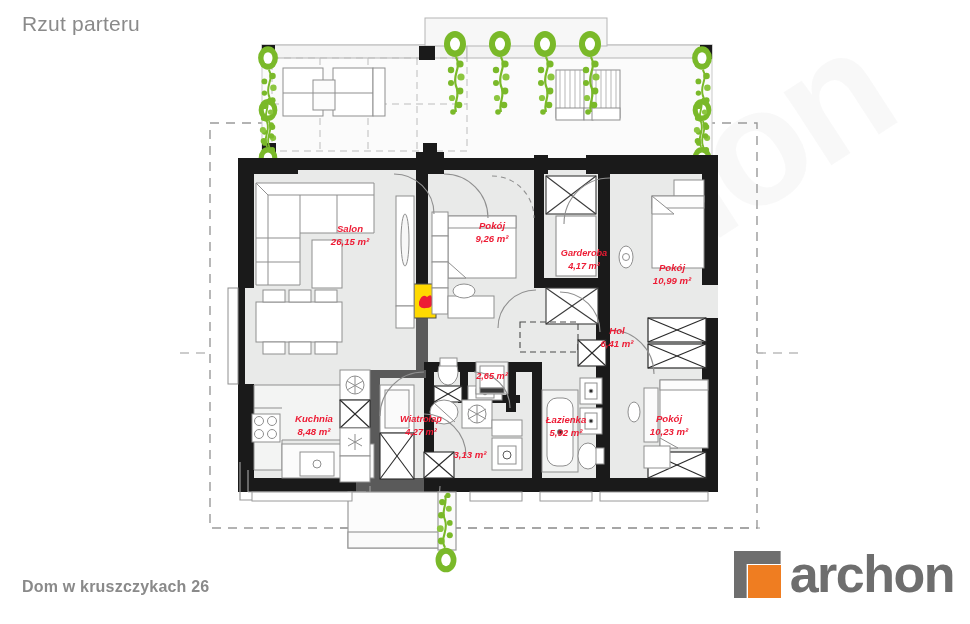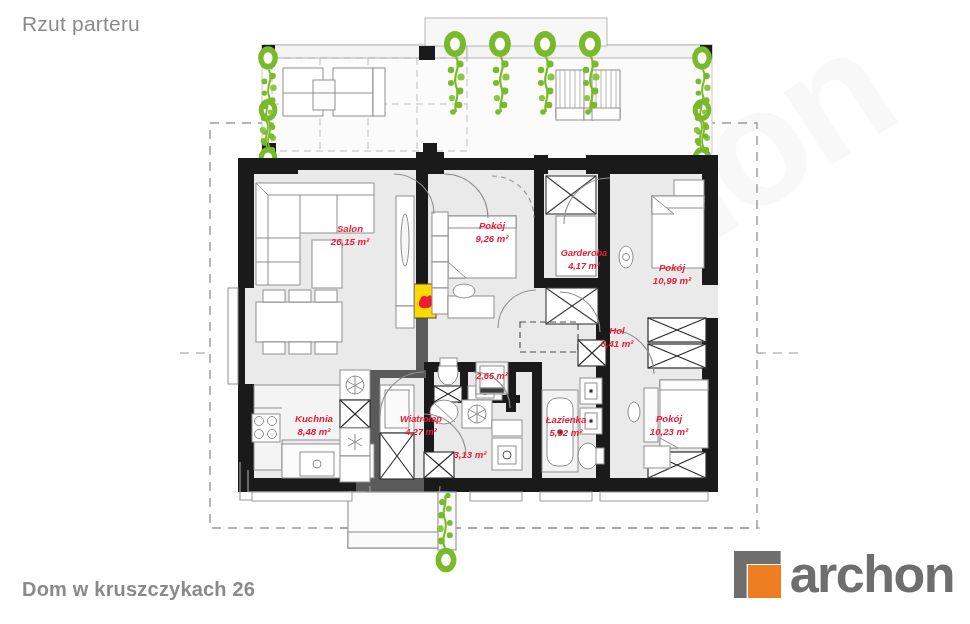--- a/index.html
+++ b/index.html
@@ -12,21 +12,21 @@
   }
   #page{position:relative;width:970px;height:520px;}
 
   .page-title{
     position:absolute;left:22px;top:12px;
     font-size:21px;color:#8a8a8a;letter-spacing:.2px;
     font-family:"Liberation Sans", sans-serif;
   }
   .project-title{
     position:absolute;left:22px;top:578px;
-    font-size:20px;color:#8a8a8a;font-weight:bold;letter-spacing:.2px;
+    font-size:16px;color:#8a8a8a;font-weight:bold;letter-spacing:.2px;
   }
 
   
   .logo{position:absolute;right:16px;top:551px;display:flex;align-items:center;gap:9px;}
   .logo-mark{position:relative;width:47px;height:47px;}
   .logo-mark .bracket{
     position:absolute;left:0;top:0;width:47px;height:47px;
     background:#6e6e6e;
     clip-path:polygon(0 0,100% 0,100% 13px,13px 13px,13px 100%,0 100%);
   }

